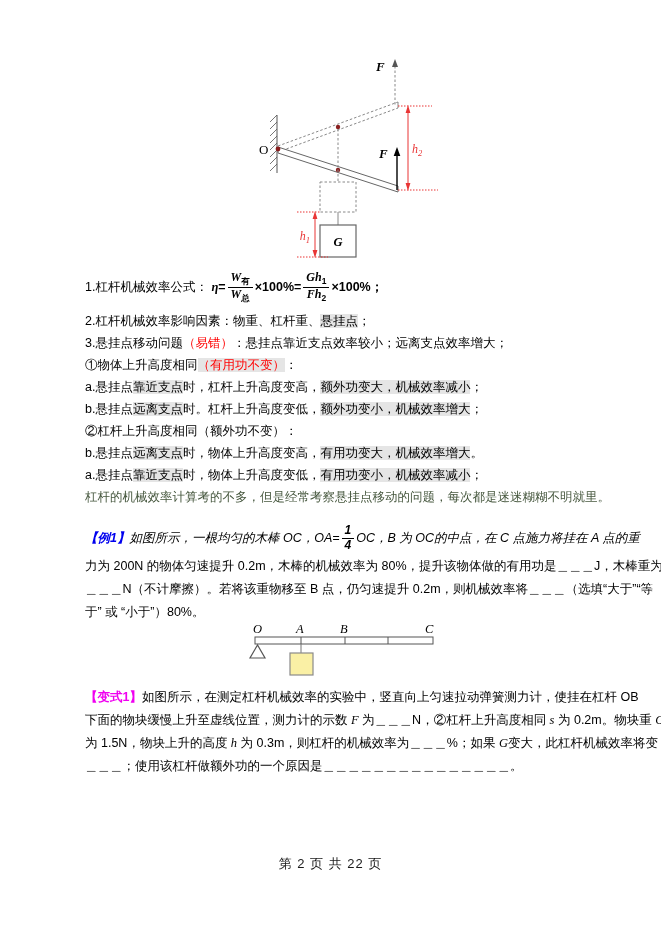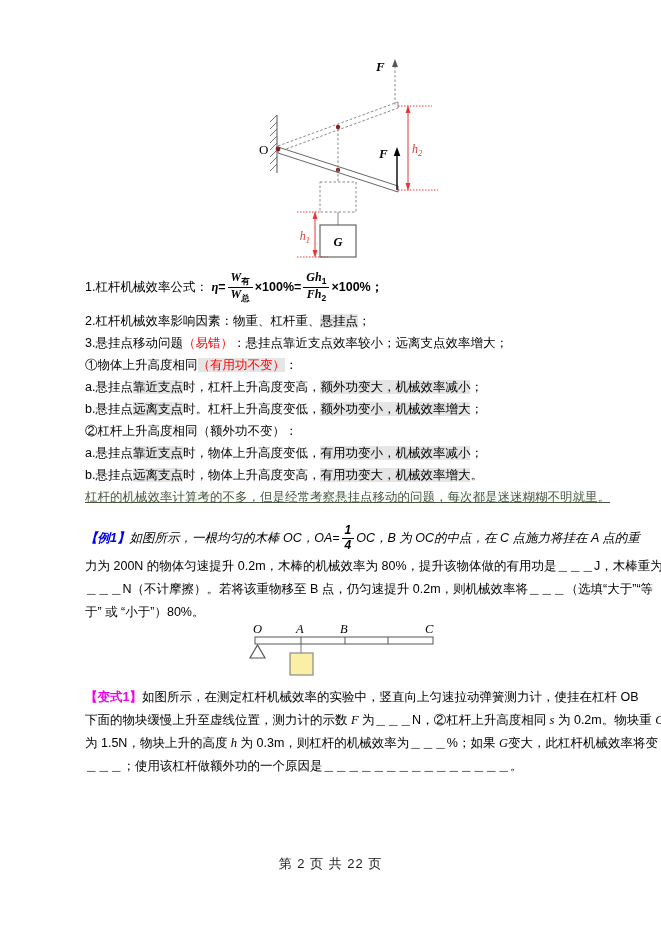--- a/index.html
+++ b/index.html
@@ -11,21 +11,21 @@
   .l23{line-height:23px;}
   .tall34{line-height:34px;font-style:italic;}
   .blk{margin:0;}
   .blk.ex1{margin-top:13px;}
   .blk.var1{margin-top:62px;}
   .seg{}
   .hl{background:#e5e5e5;}
   .c-red{color:#ff0000;}
   .c-blue{color:#0000ee;font-weight:bold;}
   .c-magenta{color:#f000f0;font-weight:bold;}
-  .c-green{color:#47583f;text-decoration:underline;}
+  .c-green{color:#47583f;}
   .it{font-family:"Liberation Serif",serif;font-style:italic;}
   .bd{font-weight:bold;}
   .sb{font-size:8.5px;vertical-align:-3px;}
   .frac{display:inline-block;vertical-align:middle;text-align:center;margin:0 2px;line-height:normal;}
   .frac .num{display:block;border-bottom:1.3px solid #000;padding:0 3px;line-height:1.15;font-size:12px;}
   .frac .den{display:block;padding:0 3px;line-height:1.15;font-size:12px;}
   .fig{position:absolute;}
   #fig1{left:250px;top:53px;}
   #fig2{left:245px;top:621px;}
   .footer{position:absolute;left:0;top:855px;width:100%;text-align:center;
@@ -110,22 +110,22 @@
 
   <div class="textcol">
     <div class="blk">
         <div class="l tall"><span class="seg">1.杠杆机械效率公式： </span><span class="seg it bd">η</span><span class="seg bd">=</span><span class="frac"><span class="num"><span class="seg it bd">W</span><span class="seg bd sb">有</span></span><span class="den"><span class="seg it bd">W</span><span class="seg bd sb">总</span></span></span><span class="seg bd">×100%=</span><span class="frac"><span class="num"><span class="seg it bd">G</span><span class="seg it bd">h</span><span class="seg bd sb">1</span></span><span class="den"><span class="seg it bd">F</span><span class="seg it bd">h</span><span class="seg bd sb">2</span></span></span><span class="seg bd">×100%；</span></div>
         <div class="l"><span class="seg">2.杠杆机械效率影响因素：物重、杠杆重、</span><span class="seg hl">悬挂点</span><span class="seg">；</span></div>
         <div class="l"><span class="seg">3.悬挂点移动问题</span><span class="seg c-red">（易错）</span><span class="seg">：悬挂点靠近支点效率较小；远离支点效率增大；</span></div>
         <div class="l"><span class="seg">①物体上升高度相同</span><span class="seg hl c-red">（有用功不变）</span><span class="seg">：</span></div>
         <div class="l"><span class="seg">a.悬挂点</span><span class="seg hl">靠近支点</span><span class="seg">时，杠杆上升高度变高，</span><span class="seg hl">额外功变大，机械效率减小</span><span class="seg">；</span></div>
         <div class="l"><span class="seg">b.悬挂点</span><span class="seg hl">远离支点</span><span class="seg">时。杠杆上升高度变低，</span><span class="seg hl">额外功变小，机械效率增大</span><span class="seg">；</span></div>
         <div class="l"><span class="seg">②杠杆上升高度相同（额外功不变）：</span></div>
+        <div class="l"><span class="seg">b.悬挂点</span><span class="seg hl">远离支点</span><span class="seg">时，物体上升高度变高，</span><span class="seg hl">有用功变大，机械效率增大</span><span class="seg">。</span></div>
         <div class="l"><span class="seg">a.悬挂点</span><span class="seg hl">靠近支点</span><span class="seg">时，物体上升高度变低，</span><span class="seg hl">有用功变小，机械效率减小</span><span class="seg">；</span></div>
-        <div class="l"><span class="seg">b.悬挂点</span><span class="seg hl">远离支点</span><span class="seg">时，物体上升高度变高，</span><span class="seg hl">有用功变大，机械效率增大</span><span class="seg">。</span></div>
         <div class="l"><span class="seg c-green">杠杆的机械效率计算考的不多，但是经常考察悬挂点移动的问题，每次都是迷迷糊糊不明就里。</span></div>
       </div>
     <div class="blk ex1">
         <div class="l tall34"><span class="seg c-blue">【例1】</span><span class="seg">如图所示，一根均匀的木棒 OC，OA=</span><span class="frac"><span class="num"><span class="seg bd">1</span></span><span class="den"><span class="seg bd">4</span></span></span><span class="seg">OC，B 为 OC的中点，在 C 点施力将挂在 A 点的重</span></div>
         <div class="l l23"><span class="seg">力为 200N 的物体匀速提升 0.2m，木棒的机械效率为 80%，提升该物体做的有用功是＿＿＿J，木棒重为</span></div>
         <div class="l l23"><span class="seg">＿＿＿N（不计摩擦）。若将该重物移至 B 点，仍匀速提升 0.2m，则机械效率将＿＿＿（选填“大于”“等</span></div>
         <div class="l l23"><span class="seg">于” 或 “小于”）80%。</span></div>
       </div>
     <div class="blk var1">
         <div class="l l23"><span class="seg c-magenta">【变式1】</span><span class="seg">如图所示，在测定杠杆机械效率的实验中，竖直向上匀速拉动弹簧测力计，使挂在杠杆 OB</span></div>

